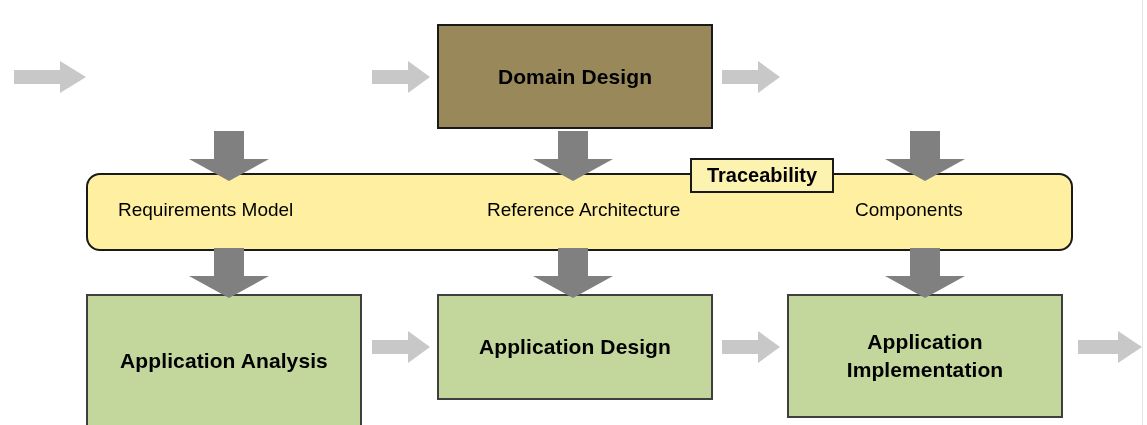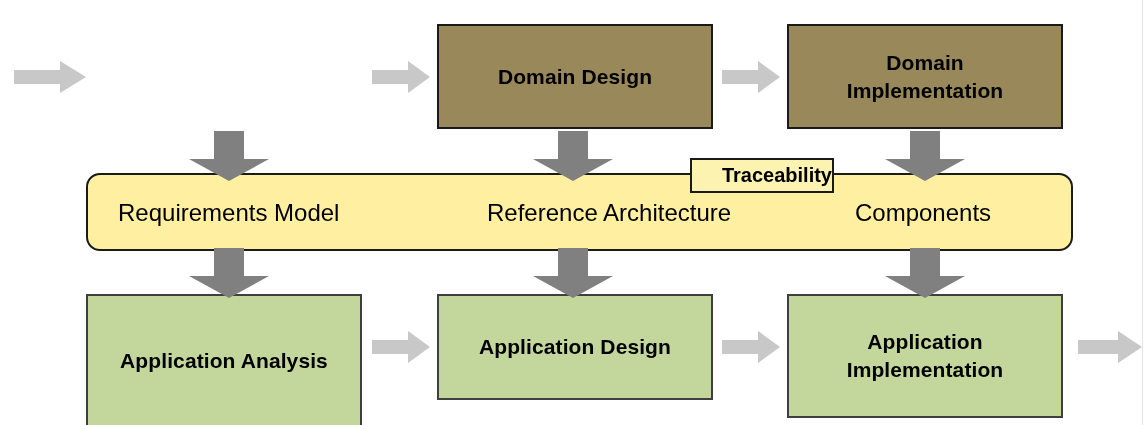--- a/index.html
+++ b/index.html
@@ -55,39 +55,39 @@
     top: 173px;
     width: 987px;
     height: 78px;
     box-sizing: border-box;
     background: #ffefa0;
     border: 2px solid #1a1a1a;
     border-radius: 14px;
   }
   .band-label {
     position: absolute;
-    font-size: 24px;
+    font-size: 19px;
     color: #000000;
     white-space: nowrap;
     top: 199px;
   }
 
   
   .trace-tag {
     position: absolute;
     left: 690px;
     top: 158px;
     width: 144px;
     height: 35px;
     box-sizing: border-box;
     background: #fdf3b0;
     border: 2px solid #1a1a1a;
     display: flex;
     align-items: center;
-    justify-content: flex-end;
+    justify-content: center;
     font-size: 20px;
     font-weight: bold;
     color: #000000;
   }
 
   
   .h-arrow {
     position: absolute;
     height: 34px;
   }
@@ -104,23 +104,20 @@
 
 <div id="canvas">
 
   <div class="page-edge"></div>
 
 
   <div class="proc-box domain" style="left:437px; top:24px; width:276px; height:105px;">
     <span>Domain Design</span>
   </div>
 
-  <div class="proc-box domain" style="left:787px; top:24px; width:276px; height:105px;">
-    <span style="max-width:200px;">Domain Implementation</span>
-  </div>
 
   <div class="band"></div>
 
   <div class="band-label" style="left:118px;">Requirements Model</div>
 
   <div class="band-label" style="left:455px;margin-left:32px;">Reference Architecture</div>
 
   <div class="band-label" style="left:855px;">Components</div>
 
   <div class="trace-tag">

